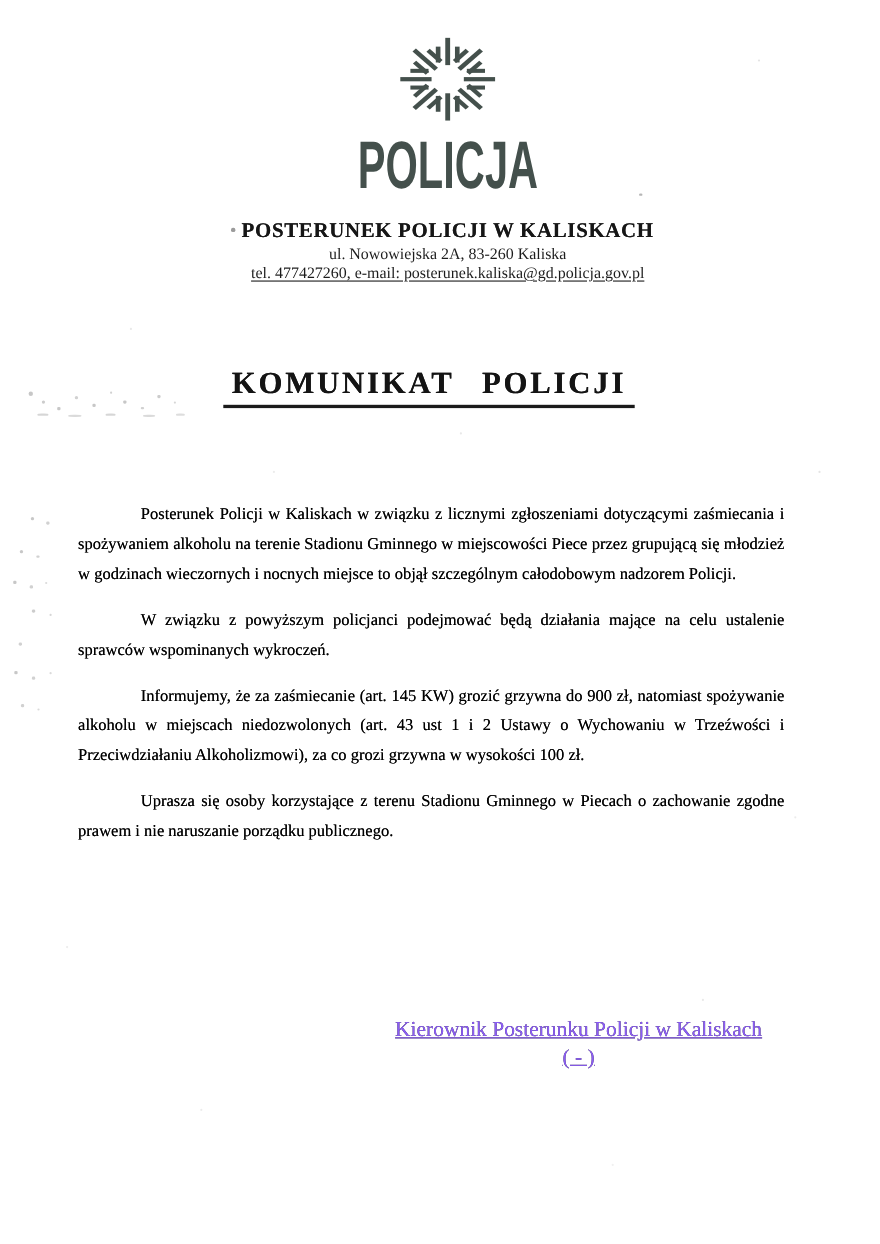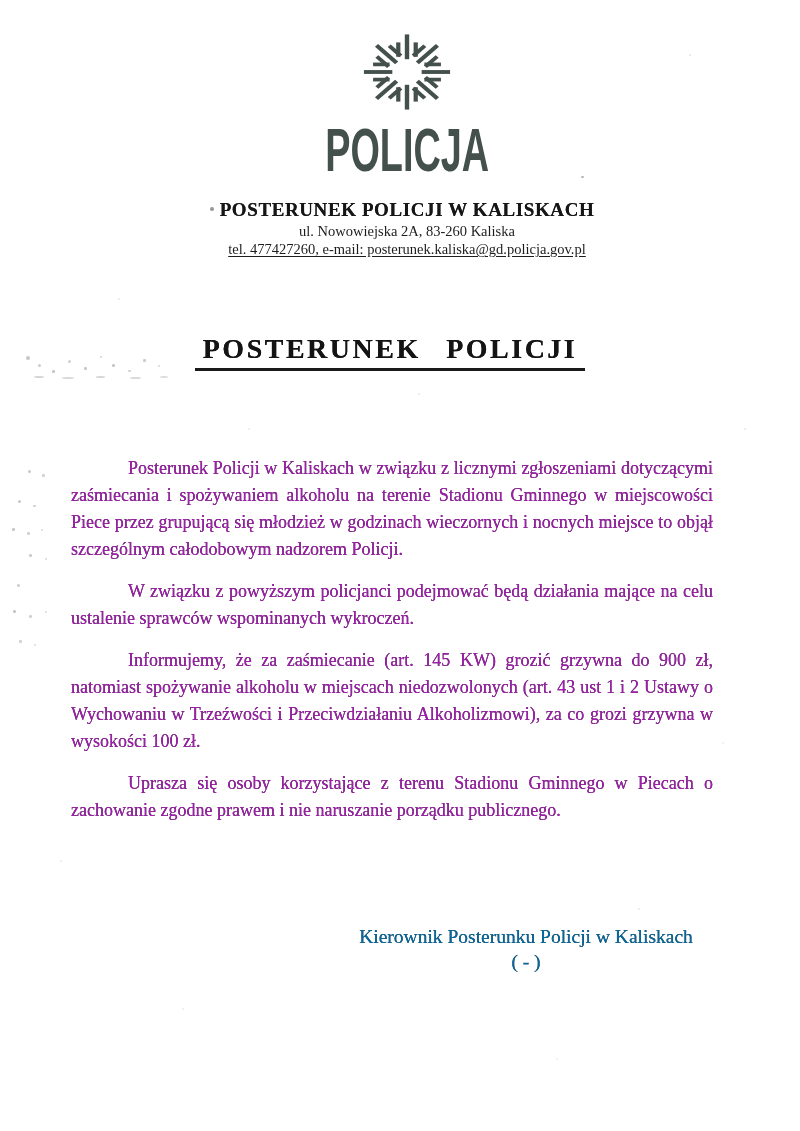--- a/index.html
+++ b/index.html
@@ -86,42 +86,43 @@
     border-bottom: 3.5px solid #1a1a1a;
     padding: 0 8px 3px 8px;
   }
 
   
   .content {
     position: absolute;
     top: 455px;
     left: 71px;
     width: 642px;
-    font-size: 18px;
+    font-size: 15px;
     line-height: 27px;
     text-align: justify;
-    color: #a21caf;
+    color: #000000;
     text-shadow: 0 0 0.45px #2a2a2a;
   }
   .content p {
     margin: 0 0 15px 0;
     text-indent: 57px;
   }
 
   
   .signature {
     position: absolute;
     top: 924px;
     left: 350px;
     width: 352px;
     text-align: center;
     font-size: 19.5px;
     line-height: 25px;
-    color: #0369a1;
+    color: #8b5cf6;
     text-shadow: 0 0 0.45px #2a2a2a;
+    text-decoration: underline;
   }
 
   
   .speck {
     position: absolute;
     background: #4a4a4a;
     display: block;
     filter: blur(0.4px);
   }
 </style>
@@ -182,21 +183,21 @@
     </span>
   </div>
 
   <div class="letterhead">
     <div class="unit-name">POSTERUNEK POLICJI W KALISKACH</div>
     <div class="address-line">ul. Nowowiejska 2A, 83-260 Kaliska</div>
     <div class="contact-line">tel. 477427260, e-mail: posterunek.kaliska@gd.policja.gov.pl</div>
   </div>
 
   <div class="title-wrap">
-    <span class="doc-title">POSTERUNEK POLICJI</span>
+    <span class="doc-title">KOMUNIKAT POLICJI</span>
   </div>
 
   <div class="content">
     <p>Posterunek Policji w Kaliskach w związku z licznymi zgłoszeniami dotyczącymi zaśmiecania i spożywaniem alkoholu na terenie Stadionu Gminnego w miejscowości Piece przez grupującą się młodzież w godzinach wieczornych i nocnych miejsce to objął szczególnym całodobowym nadzorem Policji.</p>
     <p>W związku z powyższym policjanci podejmować będą działania mające na celu ustalenie sprawców wspominanych wykroczeń.</p>
     <p>Informujemy, że za zaśmiecanie (art. 145 KW) grozić grzywna do 900 zł, natomiast spożywanie alkoholu w miejscach niedozwolonych (art. 43 ust 1 i 2 Ustawy o Wychowaniu w Trzeźwości i Przeciwdziałaniu Alkoholizmowi), za co grozi grzywna w wysokości 100 zł.</p>
     <p>Uprasza się osoby korzystające z terenu Stadionu Gminnego w Piecach o zachowanie zgodne prawem i nie naruszanie porządku publicznego.</p>
   </div>
 
   <div class="signature">

